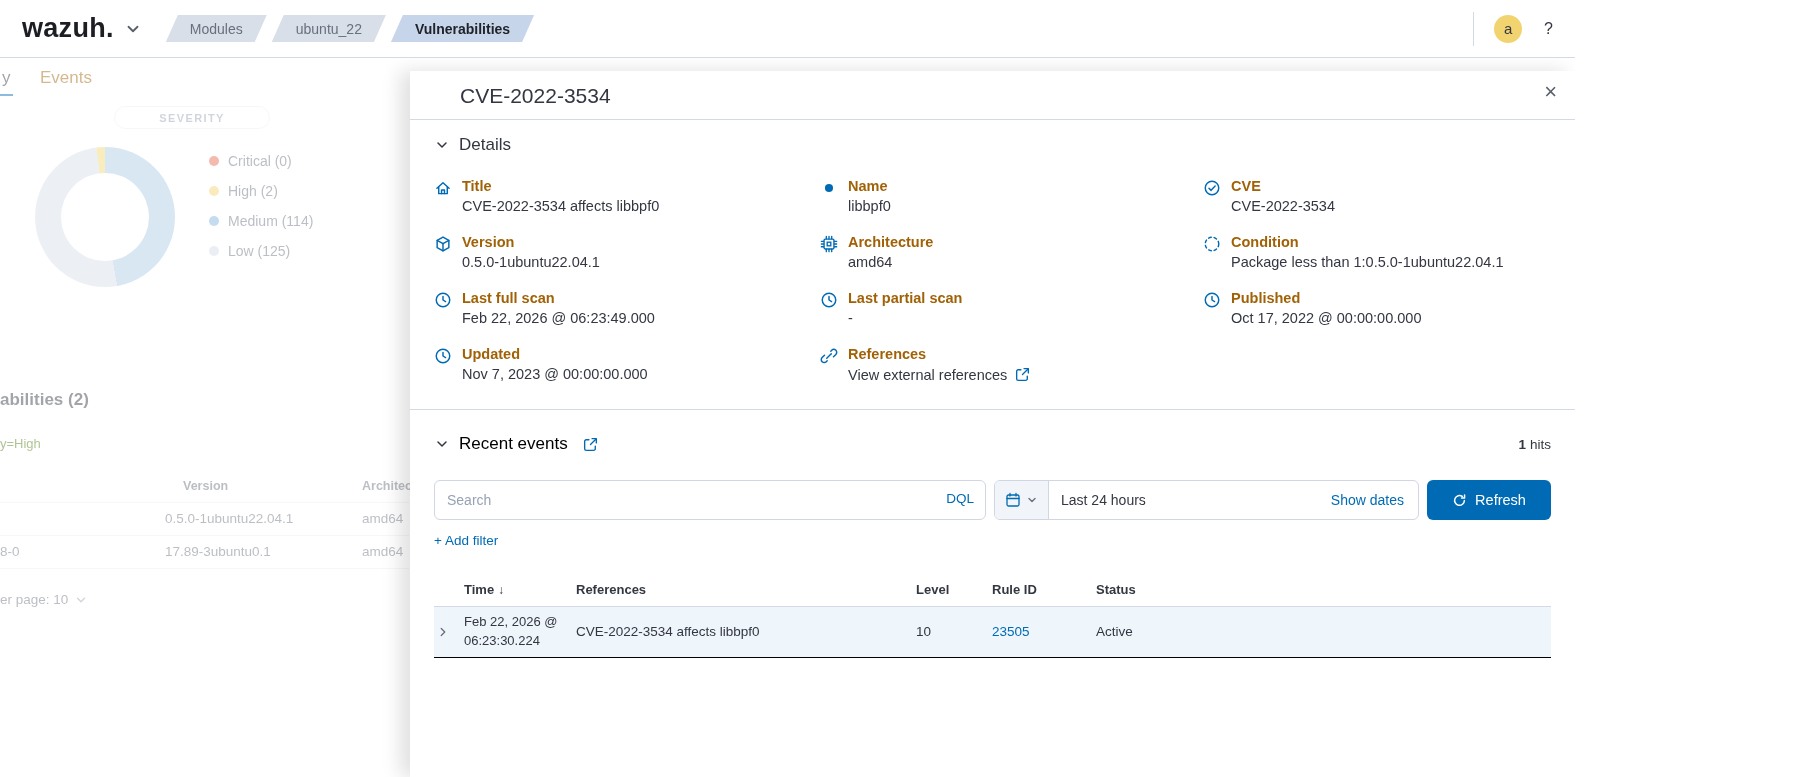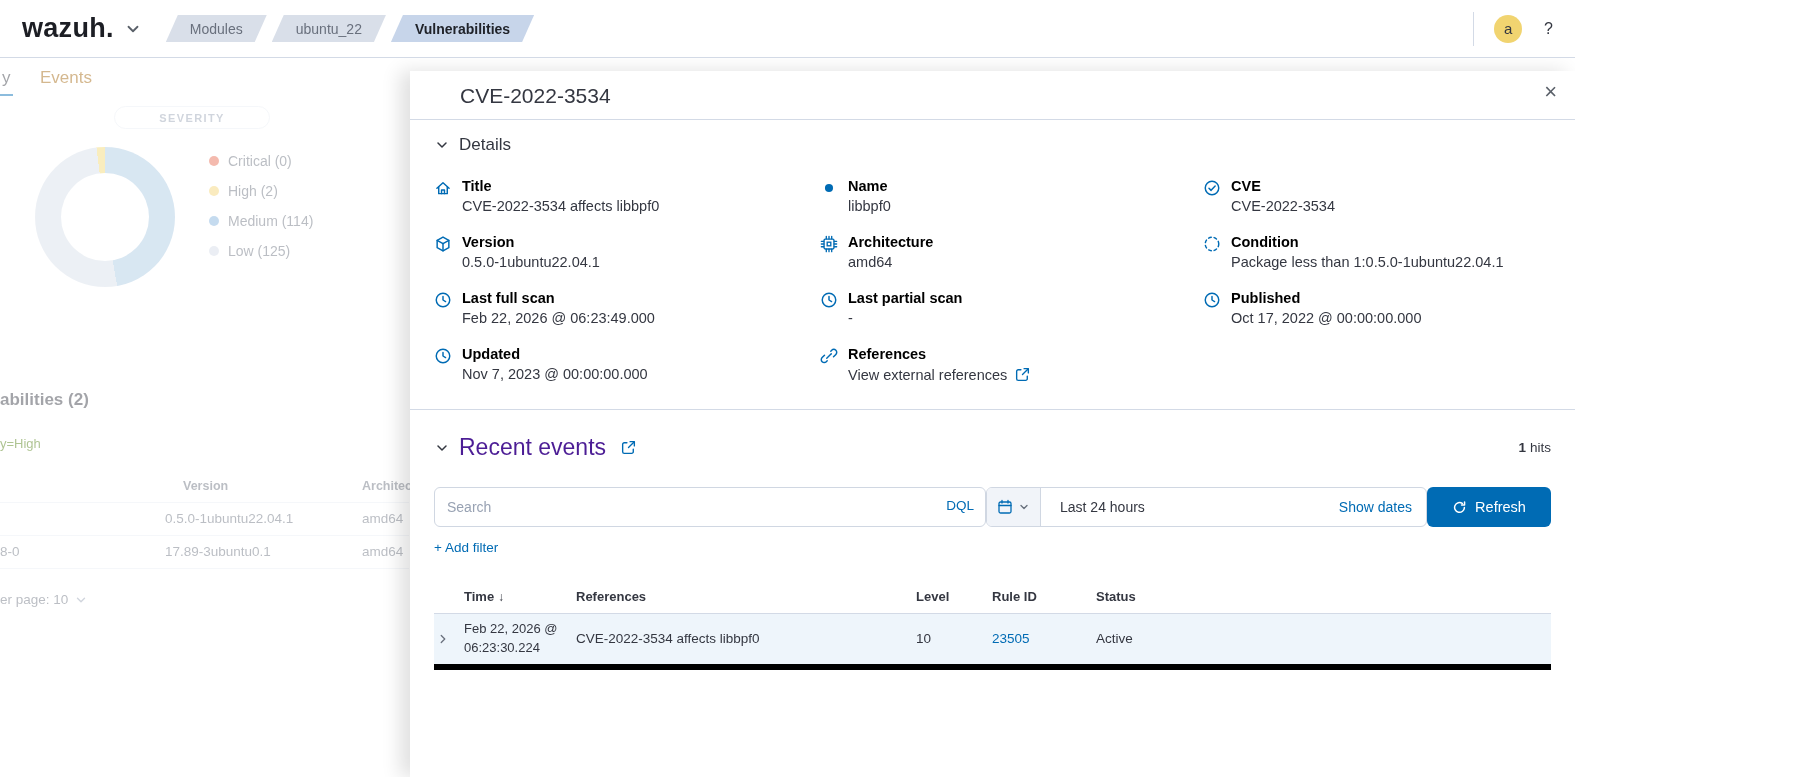--- a/index.html
+++ b/index.html
@@ -58,59 +58,59 @@
                cursor:pointer; line-height:1; padding:4px 6px; }
   .fly-divider { border-bottom:1px solid #d3dae6; }
   .fly-body { padding:0 24px; }
 
   .section-head { display:flex; align-items:center; gap:9px; margin-top:15px;
                   font-size:17px; color:#343741; cursor:pointer; }
   .details-grid { display:grid; grid-template-columns:386px 383px 1fr; row-gap:20px;
                   margin-top:23px; margin-bottom:26px; }
   .detail-item { display:flex; gap:10px; }
   .detail-icon { width:18px; height:18px; flex:0 0 18px; margin-top:1px; }
-  .detail-label { font-size:14.5px; font-weight:600; color:#000000; }
+  .detail-label { font-size:14.5px; font-weight:600; color:#a16207; }
   .detail-value { font-size:14.5px; color:#343741; margin-top:4px; display:flex; align-items:center; gap:7px; }
   .full-divider { margin:0 -24px; border-bottom:1px solid #d3dae6; }
 
   .recent-head { display:flex; align-items:center; gap:9px; margin-top:24px; }
-  .recent-title { font-size:23px; color:#4c1d95; }
+  .recent-title { font-size:17px; color:#000000; }
   .inspect-btn { margin-left:5px; cursor:pointer; display:flex; }
   .hits { margin-left:auto; font-size:13.5px; color:#343741; }
   .hits b { font-weight:700; margin-right:4px; }
 
-  .search-row { display:flex; gap:0; margin-top:26px; height:40px; }
+  .search-row { display:flex; gap:8px; margin-top:26px; height:40px; }
   .search-box { position:relative; width:552px; flex:0 0 552px; }
   .search-input { width:100%; height:40px; border:1px solid #d0d7e2; border-radius:6px;
                   padding:0 50px 0 12px; font-size:14px; color:#343741; font-family:inherit; background:#fff; }
   .search-input::placeholder { color:#98a2b3; }
   .dql { position:absolute; right:12px; top:11px; font-size:13.5px; color:#006BB4; cursor:pointer; }
   .datepicker { flex:1; display:flex; align-items:center; border:1px solid #d0d7e2;
                 border-radius:6px; background:#fff; overflow:hidden; }
   .dp-quick { display:flex; align-items:center; gap:5px; padding:0 10px; height:100%;
               background:#f1f4f9; border-right:1px solid #d0d7e2; cursor:pointer; }
-  .dp-range { padding:0 19px; font-size:14px; color:#343741; cursor:pointer; }
+  .dp-range { padding:0 12px; font-size:14px; color:#343741; cursor:pointer; }
   .dp-showdates { margin-left:auto; padding:0 14px; font-size:14px; color:#006BB4; cursor:pointer; white-space:nowrap; }
   .refresh-btn { flex:0 0 124px; height:40px; background:#006BB4; border:none; border-radius:6px;
                  color:#fff; display:flex; align-items:center; justify-content:center; gap:8px;
                  font-size:14.5px; font-family:inherit; cursor:pointer; }
   .add-filter { margin-top:13px; font-size:13.5px; color:#006BB4; cursor:pointer; display:inline-block; }
 
   .ev-table { margin-top:24px; }
   .ev-header { display:flex; border-bottom:1px solid #d3dae6; padding:9px 0; font-size:13px;
                font-weight:700; color:#343741; align-items:center; }
   .col-exp { flex:0 0 30px; display:flex; align-items:center; }
   .col-time { flex:0 0 112px; }
   .col-desc { flex:0 0 340px; }
   .col-level { flex:0 0 76px; }
   .col-rule { flex:0 0 104px; }
   .col-status { flex:1; }
   .sort-arrow { margin-left:4px; font-size:12px; font-weight:400; }
   .ev-row { display:flex; align-items:center; background:#eef5fb; min-height:48px;
-            font-size:13.5px; border-bottom:6px solid #000000; }
+            font-size:13.5px; border-bottom:1px solid #000000; }
   .ev-time { font-size:13px; line-height:1.45; padding:6px 8px 6px 0; }
   .rule-link { color:#006BB4; cursor:pointer; }
   .expander { cursor:pointer; display:flex; padding:2px; }
 </style>
 </head>
 <body>
 
 <div class="app">
 
   <div class="topbar">

